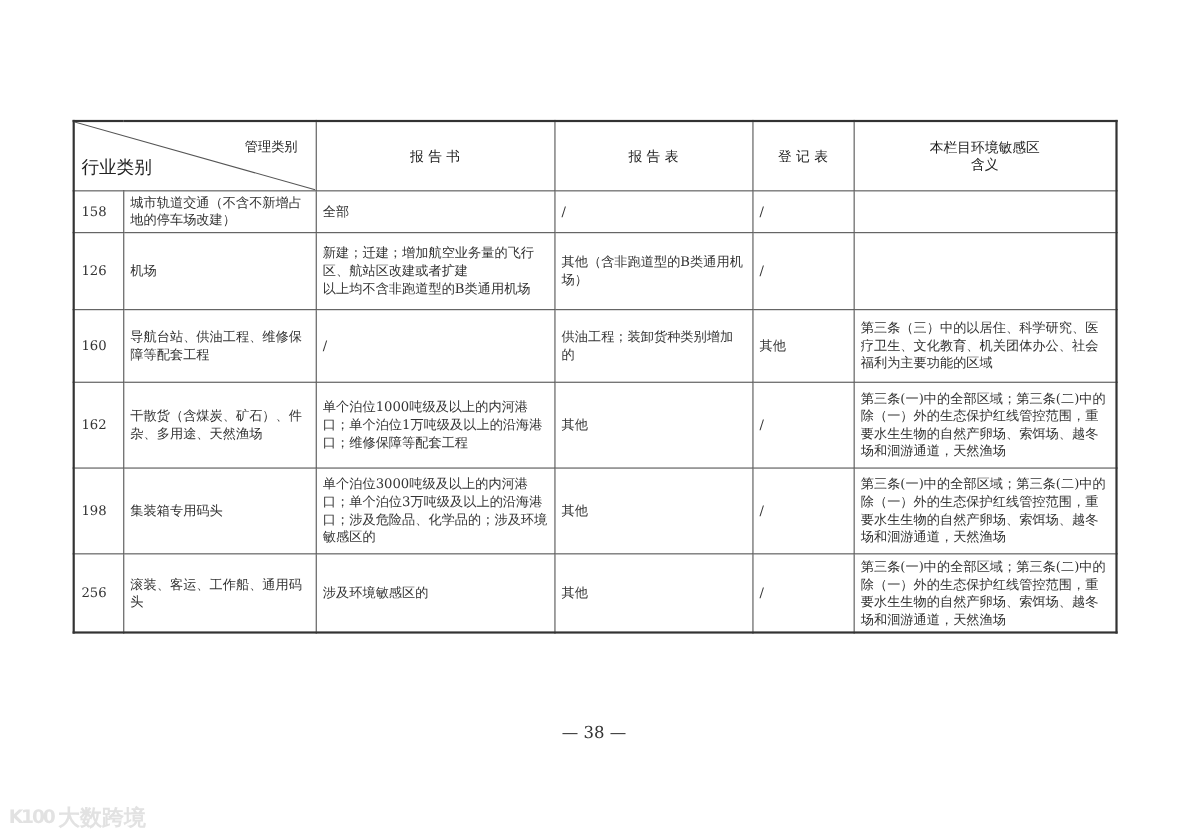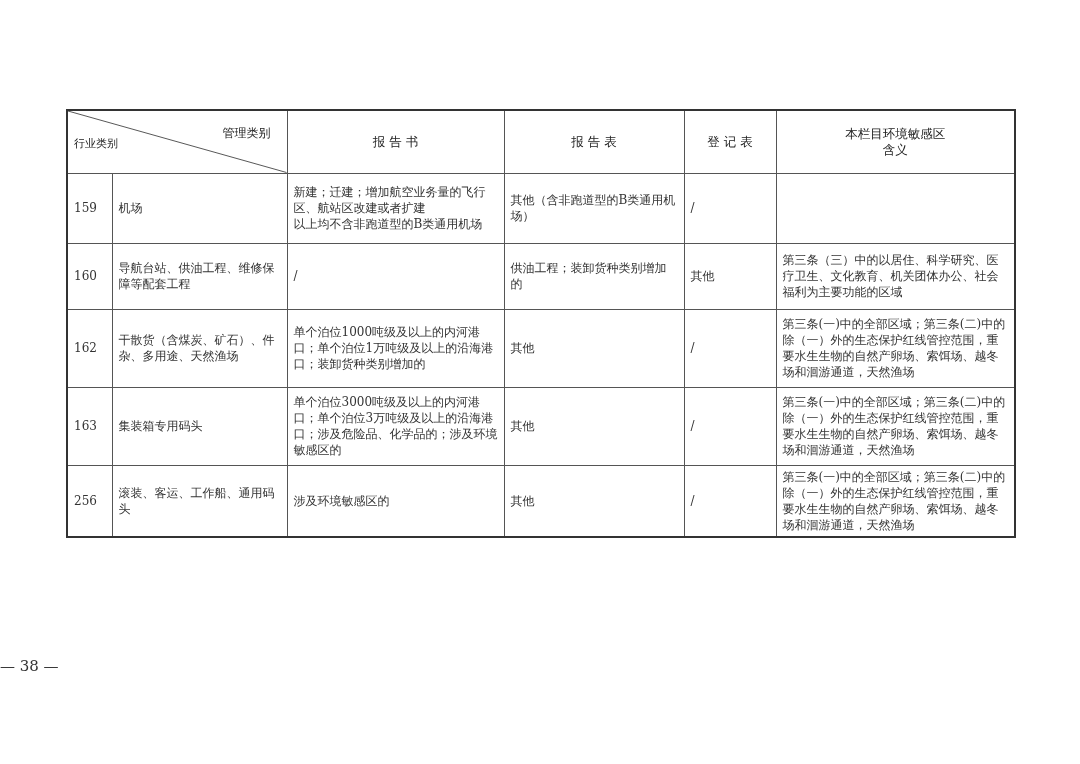--- a/index.html
+++ b/index.html
@@ -20,24 +20,24 @@
   }
   table.main th {
     font-family: "DejaVu Sans", "Liberation Sans", sans-serif; text-align: center; font-size: 12.5px; color: #222;
   }
   td.num { text-align: center; font-size: 12.5px; }
   td.col-env { border-left: 1px solid #999; }
   th.col-env { border-left: 1px solid #999; }
   .diag-cell { position: relative; padding: 0 !important; }
   .diag-cell svg { position: absolute; left: 0; top: 0; width: 100%; height: 100%; }
   .diag-top { position: absolute; right: 16px; top: 14px; font-family: "DejaVu Sans", "Liberation Sans", sans-serif; font-size: 12px; }
-  .diag-bottom { position: absolute; left: 6px; bottom: 22px; font-family: Liberation Serif, serif; font-size: 11px; }
+  .diag-bottom { position: absolute; left: 6px; bottom: 12px; font-family: Liberation Mono, monospace; font-size: 16px; }
   .header-env { line-height: 17px; }
   .pagenum {
-    position: absolute; left: 0; width: 1080px; top: 657px; text-align: left;
+    position: absolute; left: 0; width: 1080px; top: 657px; text-align: center;
     font-size: 15px; color: #333; font-family: "DejaVu Serif", "Liberation Serif", serif;
   }
   .watermark {
     position: absolute; left: 8px; top: 728px; height: 30px; display: flex; align-items: center;
     color: #e2e2e2; font-family: "DejaVu Sans", "Liberation Sans", sans-serif; font-size: 20px; font-weight: bold;
   }
   .watermark .logo { font-size: 17px; margin-right: 4px; letter-spacing: -2px; }
   .multiline { white-space: pre-line; }
 </style>
 </head>
@@ -62,23 +62,31 @@
         <span class="diag-top">管理类别</span>
         <span class="diag-bottom">行业类别</span>
       </th>
       <th>报 告 书</th>
       <th>报 告 表</th>
       <th>登 记 表</th>
       <th class="col-env header-env multiline">本栏目环境敏感区
 含义</th>
     </tr>
 
+    <tr style="height:38px">
+      <td class="num">158</td>
+      <td>城市轨道交通（不含不新增占地的停车场改建）</td>
+      <td>全部</td>
+      <td>/</td>
+      <td>/</td>
+      <td class="col-env"></td>
+    </tr>
 
     <tr style="height:70px">
-      <td class="num">159</td>
+      <td class="num">126</td>
       <td>机场</td>
       <td class="multiline">新建；迁建；增加航空业务量的飞行区、航站区改建或者扩建
 以上均不含非跑道型的B类通用机场</td>
       <td>其他（含非跑道型的B类通用机场）</td>
       <td>/</td>
       <td class="col-env"></td>
     </tr>
 
     <tr style="height:66px">
       <td class="num">160</td>
@@ -86,41 +94,45 @@
       <td>/</td>
       <td>供油工程；装卸货种类别增加的</td>
       <td>其他</td>
       <td class="col-env">第三条（三）中的以居住、科学研究、医疗卫生、文化教育、机关团体办公、社会福利为主要功能的区域</td>
     </tr>
 
 
     <tr style="height:78px">
       <td class="num">162</td>
       <td>干散货（含煤炭、矿石）、件杂、多用途、天然渔场</td>
-      <td>单个泊位1000吨级及以上的内河港口；单个泊位1万吨级及以上的沿海港口；装卸货种类别增加的</td>
+      <td>单个泊位1000吨级及以上的内河港口；单个泊位1万吨级及以上的沿海港口；维修保障等配套工程</td>
       <td>其他</td>
       <td>/</td>
       <td class="col-env">第三条(一)中的全部区域；第三条(二)中的除（一）外的生态保护红线管控范围，重要水生生物的自然产卵场、索饵场、越冬场和洄游通道，天然渔场</td>
     </tr>
 
     <tr style="height:78px">
-      <td class="num">163</td>
+      <td class="num">198</td>
       <td>集装箱专用码头</td>
       <td>单个泊位3000吨级及以上的内河港口；单个泊位3万吨级及以上的沿海港口；涉及危险品、化学品的；涉及环境敏感区的</td>
       <td>其他</td>
       <td>/</td>
       <td class="col-env">第三条(一)中的全部区域；第三条(二)中的除（一）外的生态保护红线管控范围，重要水生生物的自然产卵场、索饵场、越冬场和洄游通道，天然渔场</td>
     </tr>
 
     <tr style="height:72px">
       <td class="num">256</td>
       <td>滚装、客运、工作船、通用码头</td>
       <td>涉及环境敏感区的</td>
       <td>其他</td>
       <td>/</td>
       <td class="col-env">第三条(一)中的全部区域；第三条(二)中的除（一）外的生态保护红线管控范围，重要水生生物的自然产卵场、索饵场、越冬场和洄游通道，天然渔场</td>
     </tr>
   </tbody>
     </table>
 
   <div class="pagenum">— 38 —</div>
 
+  <div class="watermark">
+    <span class="logo">K100</span>
+    <span>大数跨境</span>
+  </div>
 </div>
 
 </body></html>

